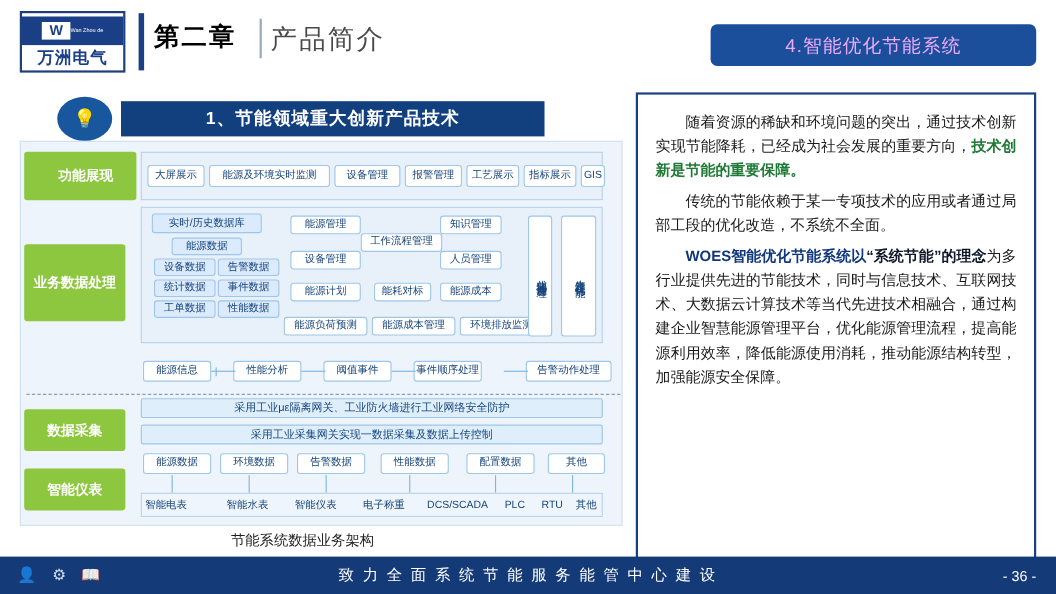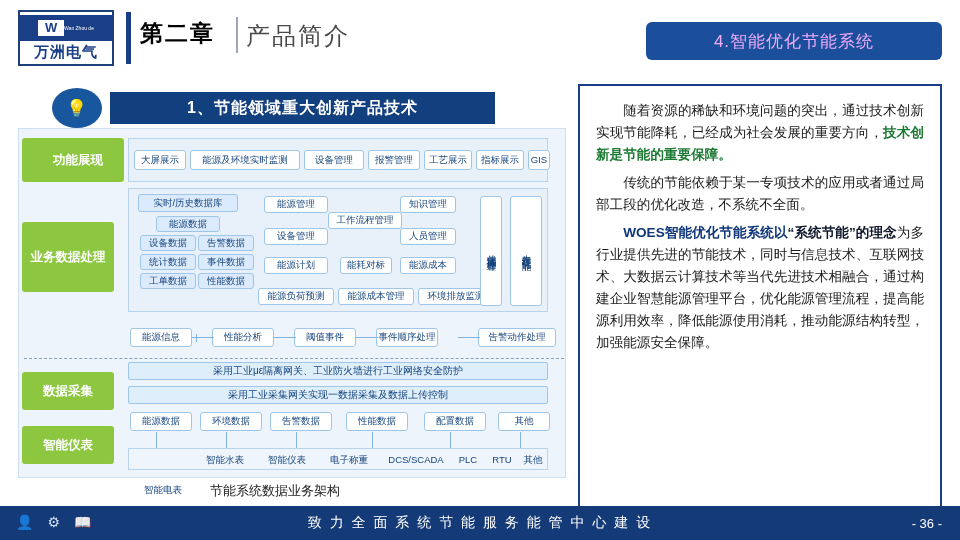--- a/index.html
+++ b/index.html
@@ -155,21 +155,21 @@
 <div class="chip chip-wh" style="left:498px;top:412px;width:52px;height:19px;">其他</div>
 
 <div class="vline" style="left:156px;top:432px;height:16px;"></div>
 <div class="vline" style="left:226px;top:432px;height:16px;"></div>
 <div class="vline" style="left:296px;top:432px;height:16px;"></div>
 <div class="vline" style="left:372px;top:432px;height:16px;"></div>
 <div class="vline" style="left:450px;top:432px;height:16px;"></div>
 <div class="vline" style="left:520px;top:432px;height:16px;"></div>
 
 <div class="panel" style="left:128px;top:448px;width:420px;height:22px;background:#eef5fc;"></div>
-<div class="chip chip-wh" style="left:134px;top:452px;width:58px;height:16px;border:none;background:transparent;margin-top:30px;">智能电表</div>
+<div class="chip chip-wh" style="left:122px;top:452px;width:58px;height:16px;border:none;background:transparent;">智能电表</div>
 <div class="chip chip-wh" style="left:196px;top:452px;width:58px;height:16px;border:none;background:transparent;">智能水表</div>
 <div class="chip chip-wh" style="left:258px;top:452px;width:58px;height:16px;border:none;background:transparent;">智能仪表</div>
 <div class="chip chip-wh" style="left:320px;top:452px;width:58px;height:16px;border:none;background:transparent;">电子称重</div>
 <div class="chip chip-wh" style="left:382px;top:452px;width:68px;height:16px;border:none;background:transparent;">DCS/SCADA</div>
 <div class="chip chip-wh" style="left:452px;top:452px;width:32px;height:16px;border:none;background:transparent;">PLC</div>
 <div class="chip chip-wh" style="left:486px;top:452px;width:32px;height:16px;border:none;background:transparent;">RTU</div>
 <div class="chip chip-wh" style="left:518px;top:452px;width:30px;height:16px;border:none;background:transparent;">其他</div>
 
 <div class="caption">节能系统数据业务架构</div>
 

